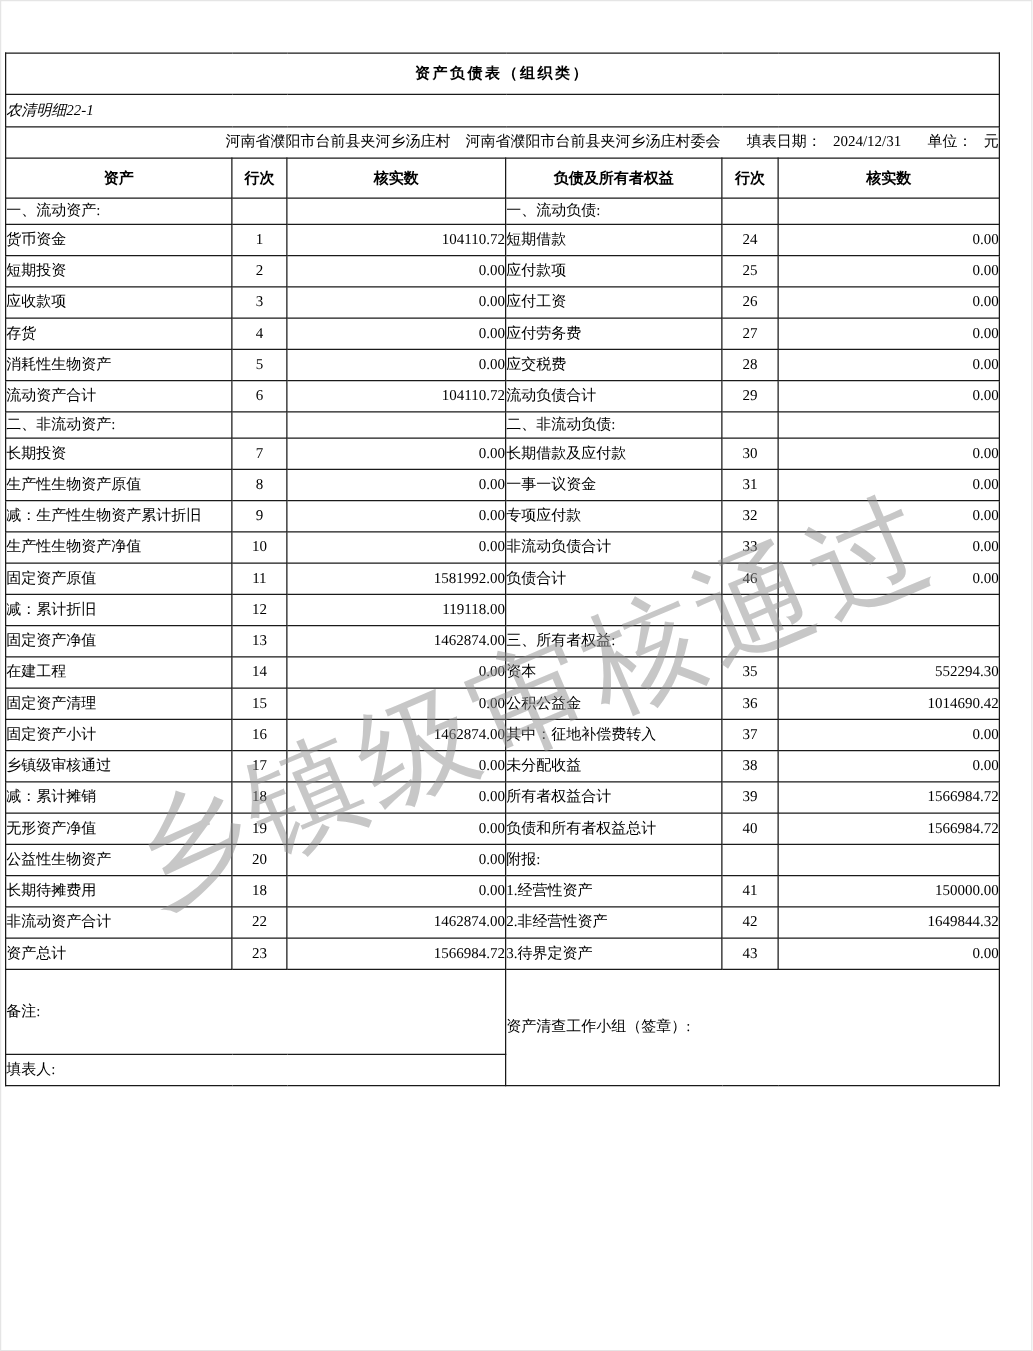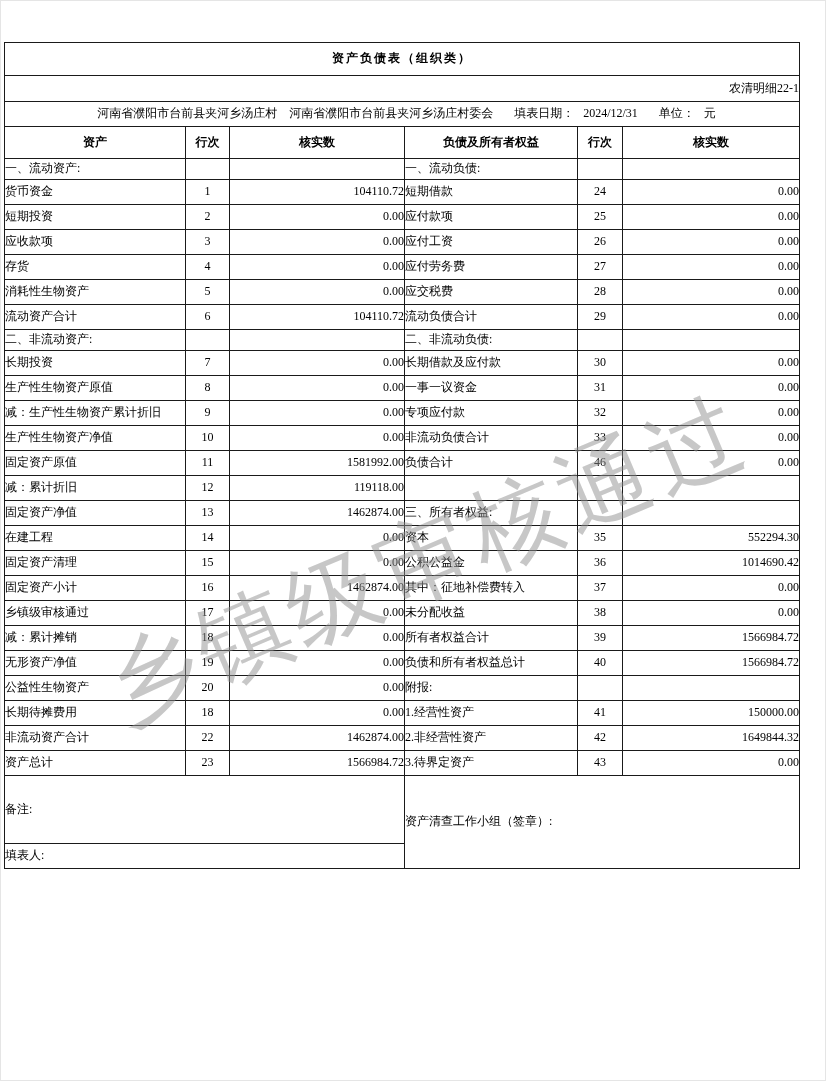--- a/index.html
+++ b/index.html
@@ -27,22 +27,22 @@
     line-height:1.1;
     overflow:hidden;
     white-space:nowrap;
     padding:0;
     vertical-align:middle;
   }
   td.title-cell{
     height:32px;text-align:center;
     font-size:17px;font-weight:bold;letter-spacing:2px;
   }
-  td.code-cell{height:25px;text-align:right;padding-right:6px;}
-  td.meta-cell{height:24px;text-align:center;padding-right:5px;}
+  td.code-cell{height:25px;text-align:left;padding-right:6px;font-style:italic;}
+  td.meta-cell{height:24px;text-align:right;padding-right:5px;}
   .meta-cell span{margin-left:9px;}
   tr.head-row{height:32px;}
   tr.head-row td{text-align:center;font-weight:bold;font-size:12px;}
   tr.data-row{height:25px;}
   tr.section-row{height:21px;margin-top:16px;}
   td.lbl{text-align:left;}
   td.num{text-align:center;}
   td.val{text-align:right;padding-right:4px;}
   .ind0{padding-left:3px;}
   .ind1{padding-left:10px;margin-top:12px;}

